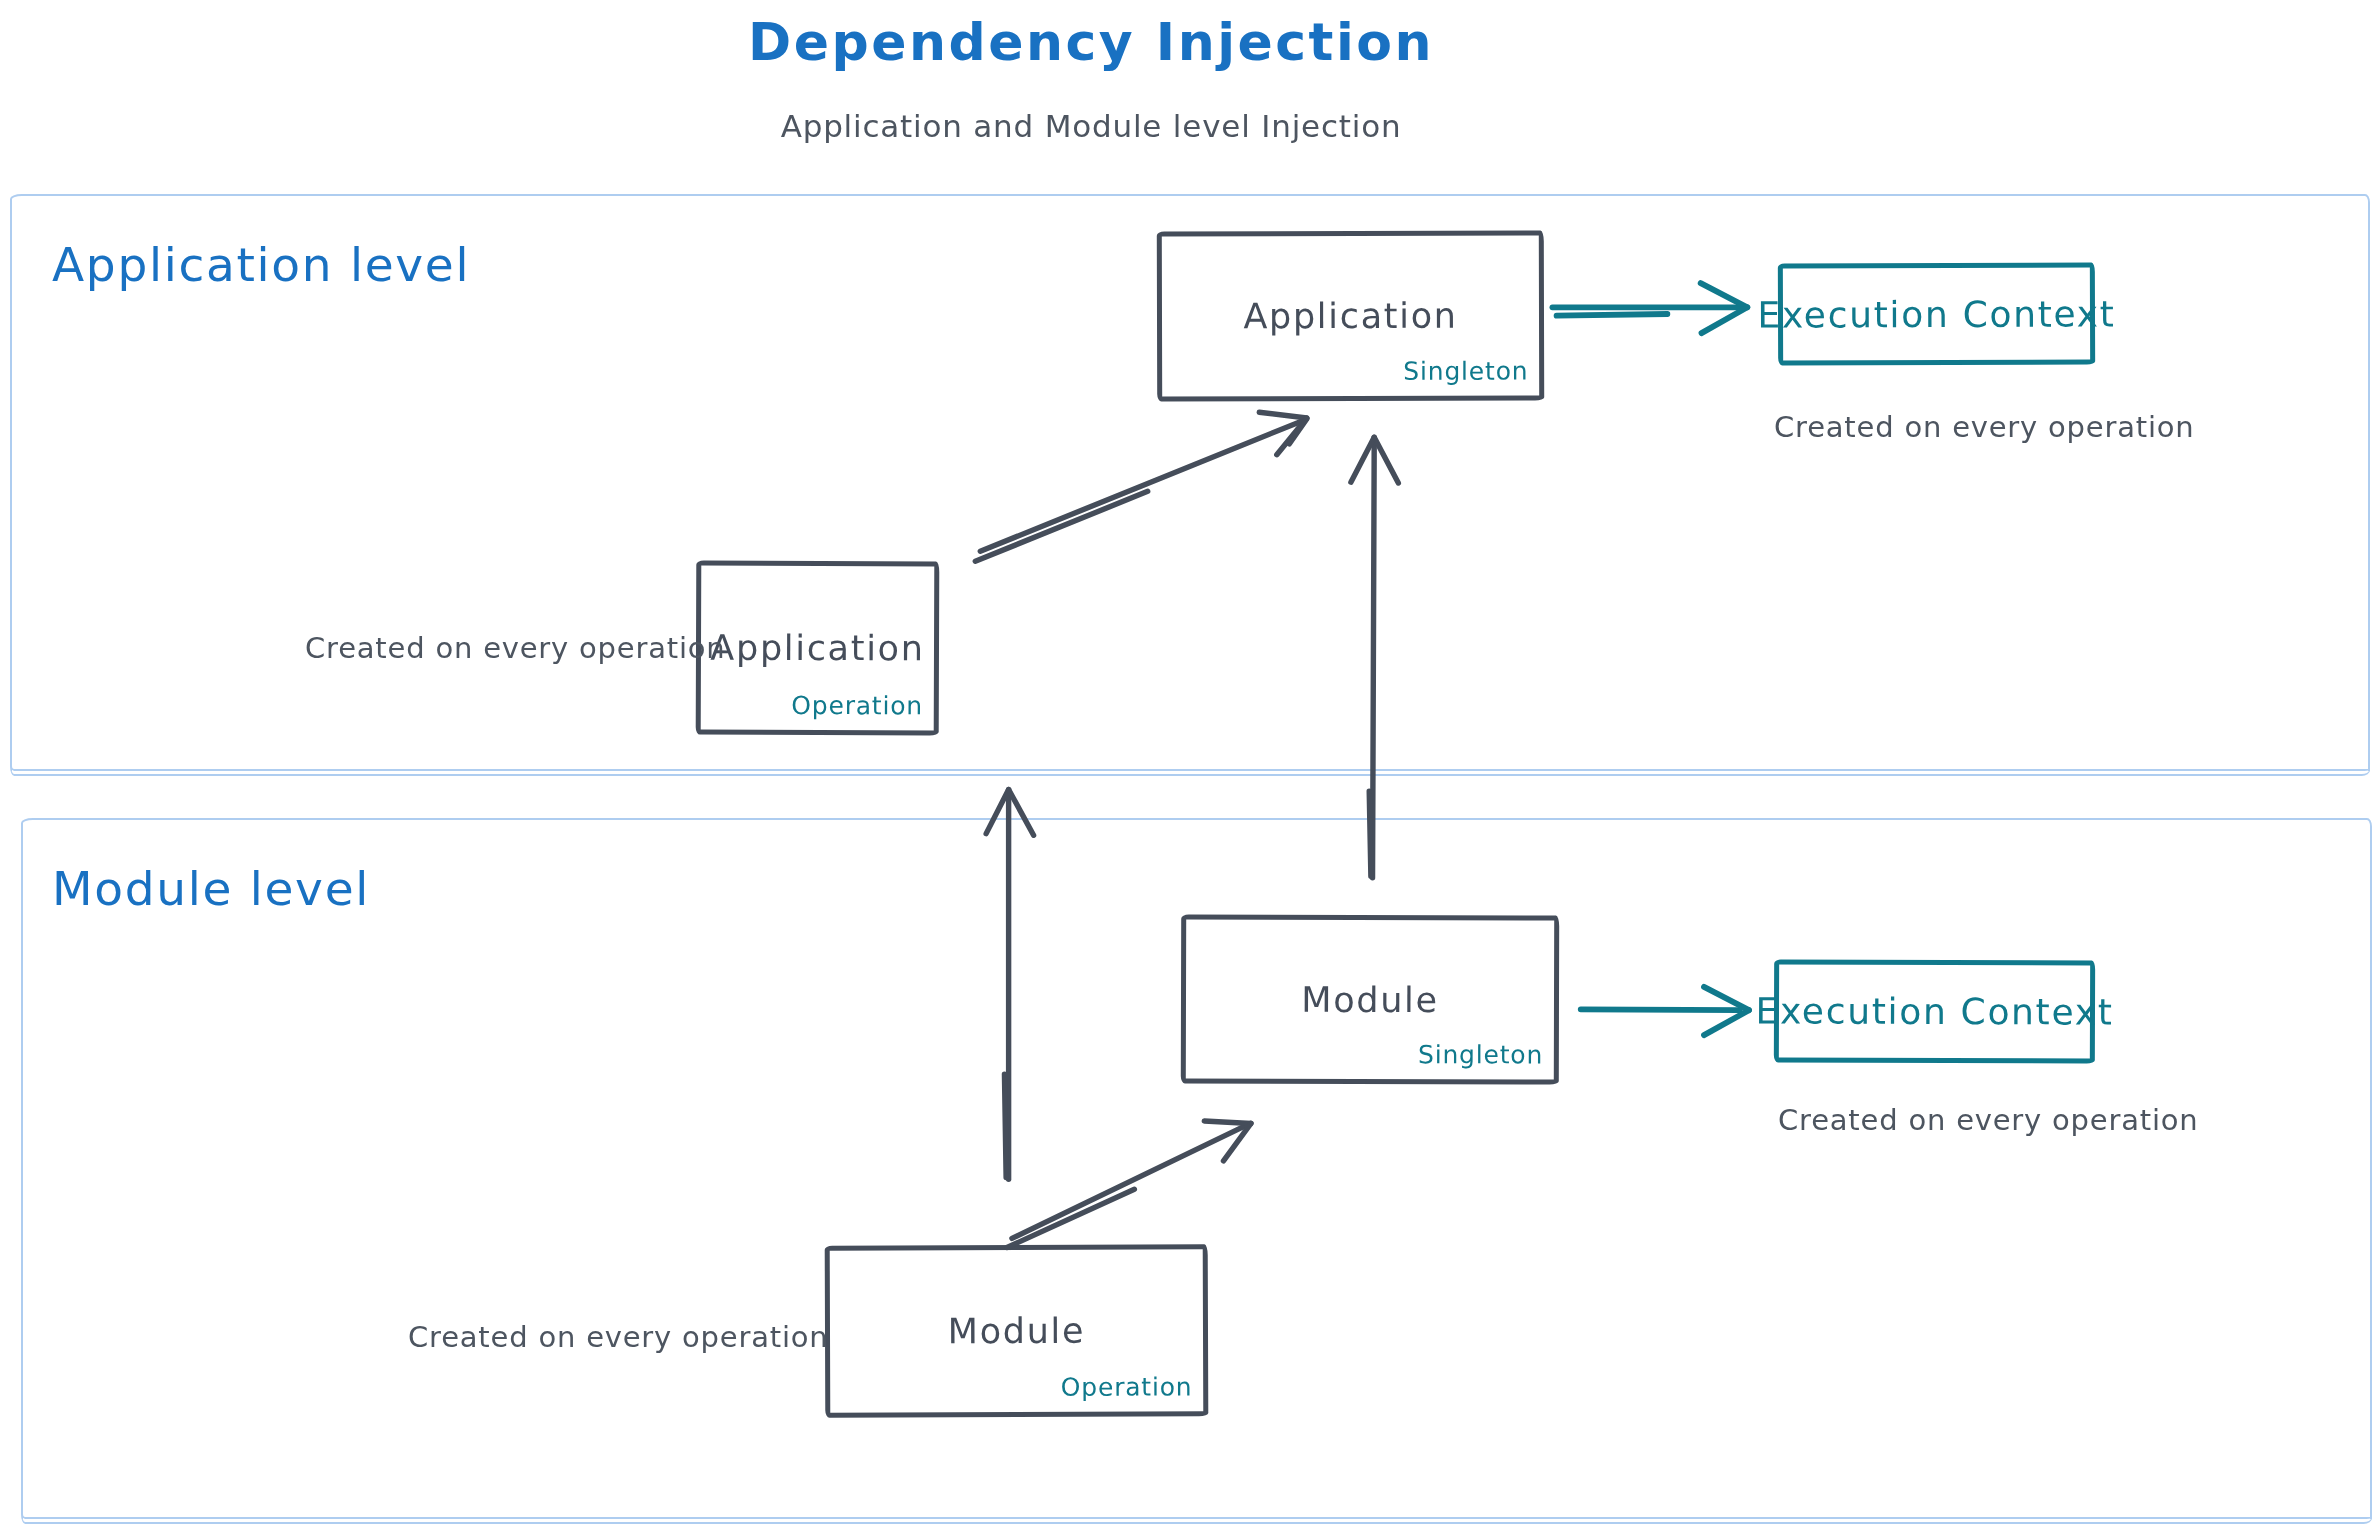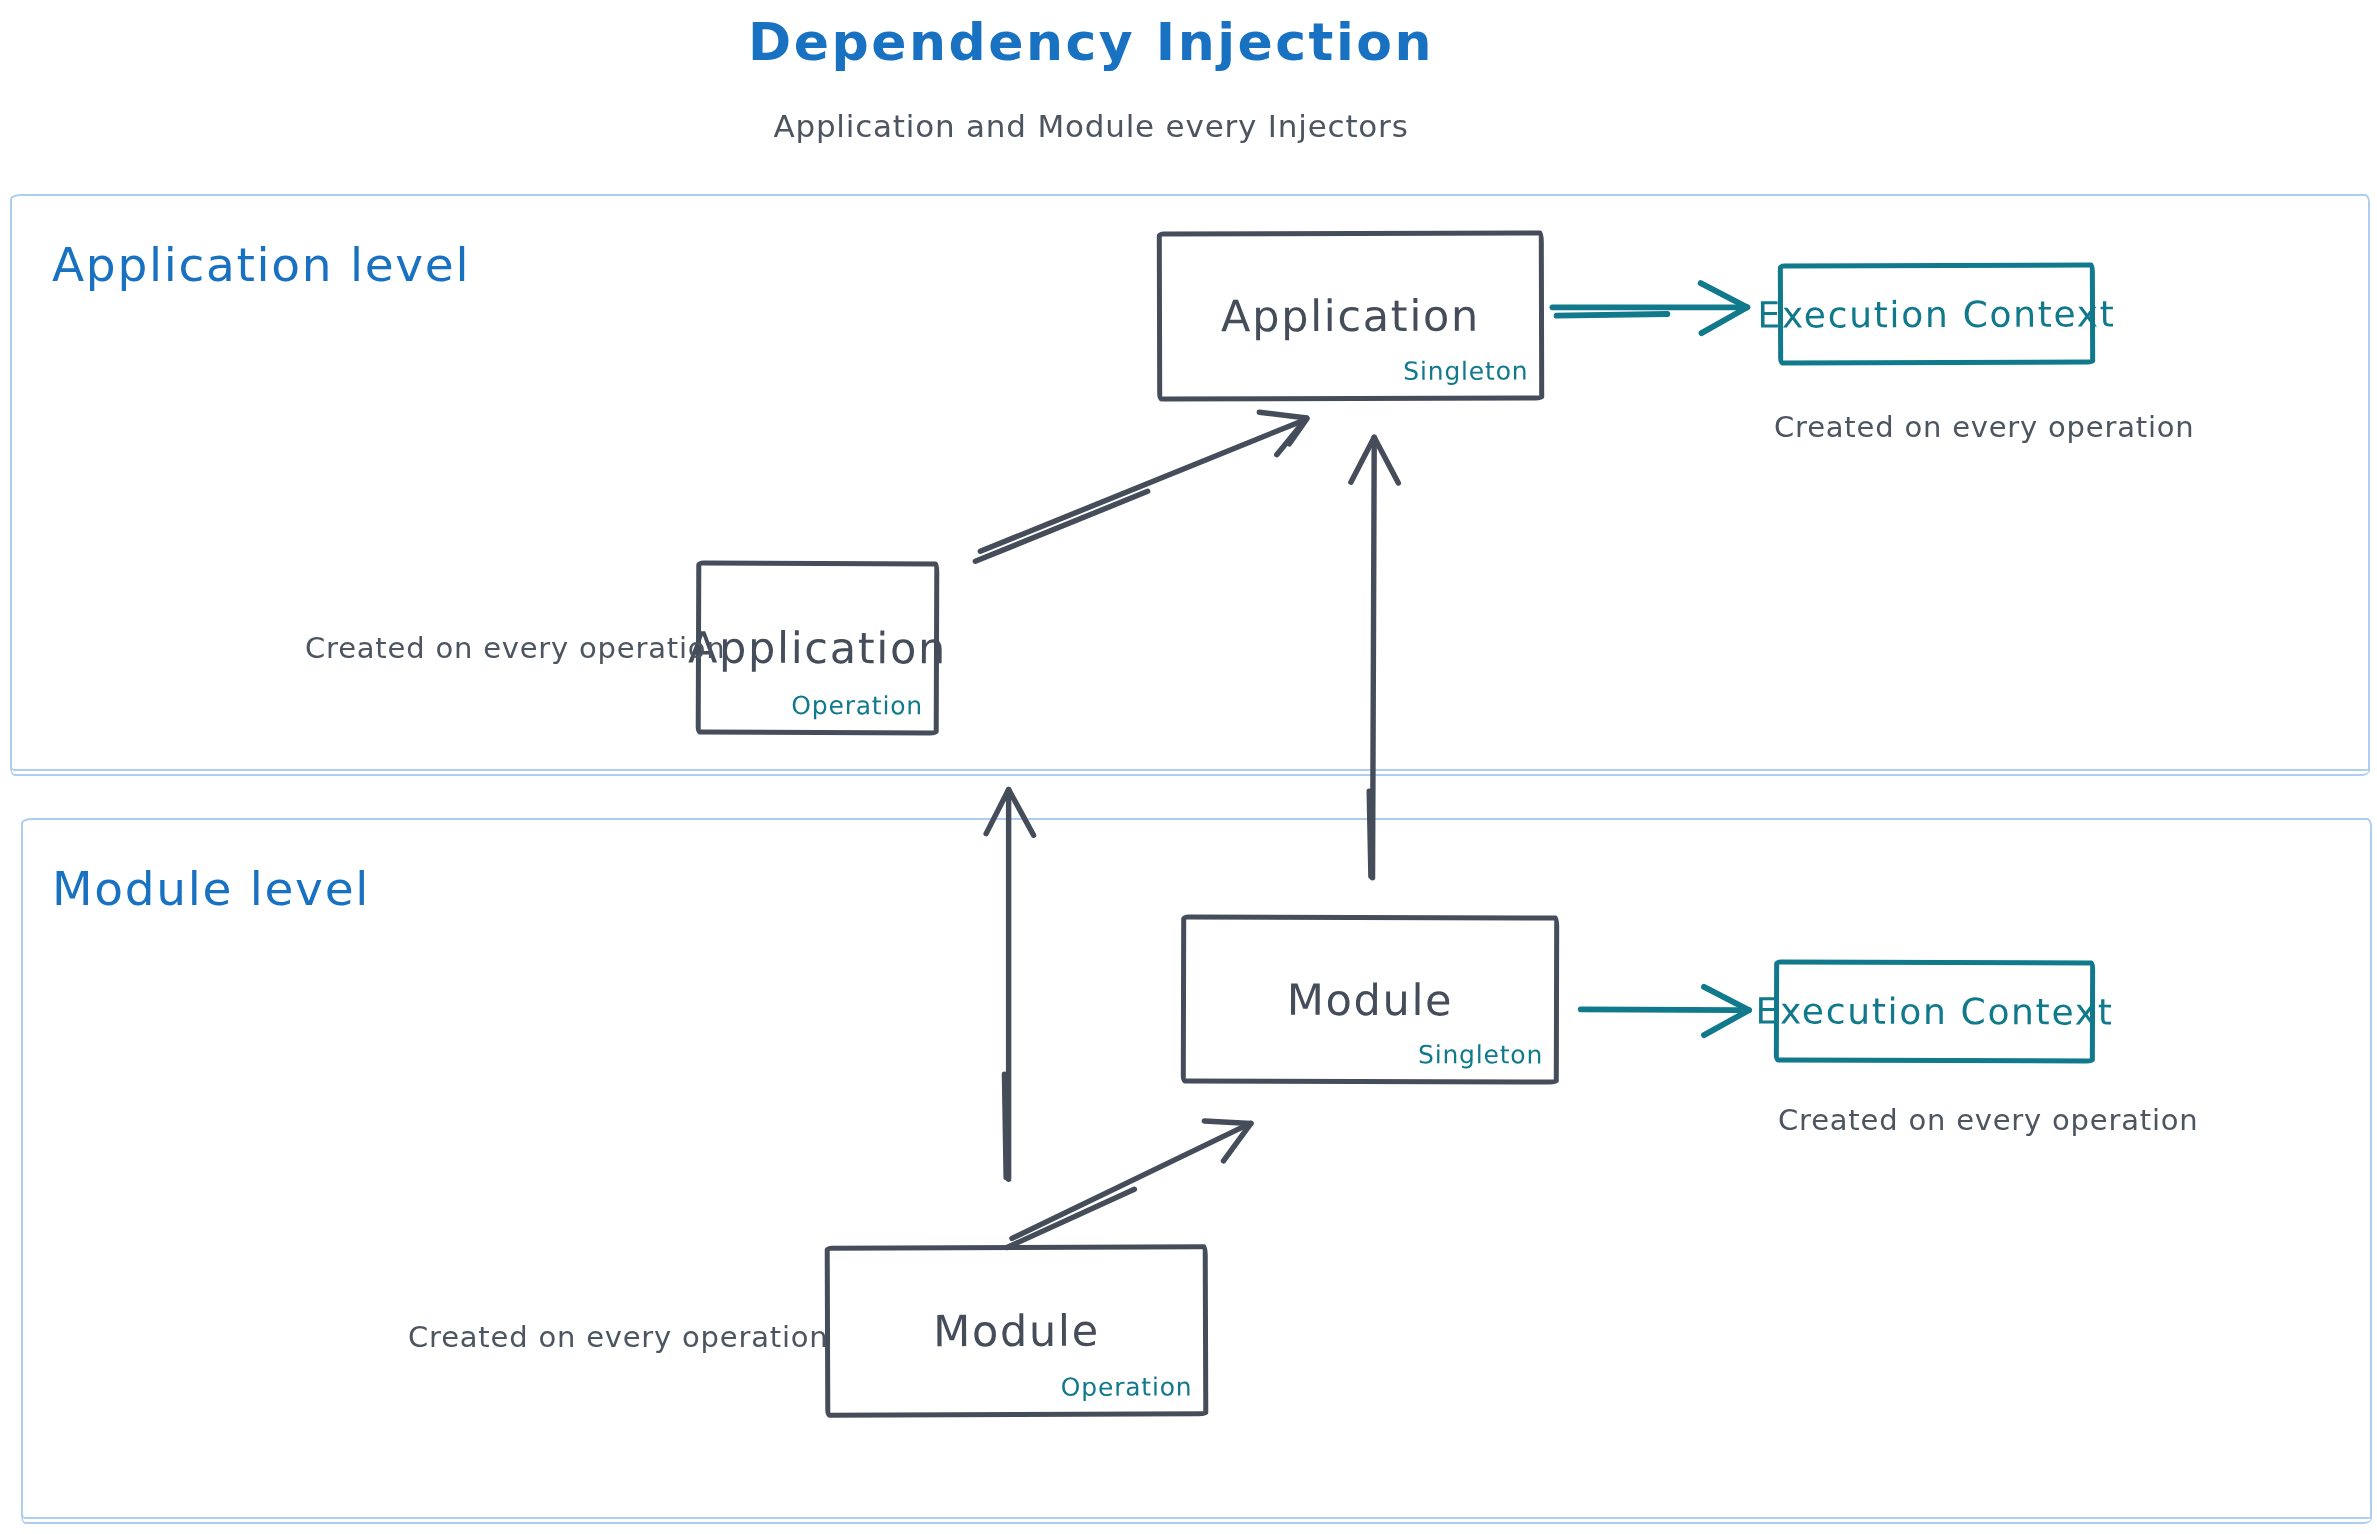--- a/index.html
+++ b/index.html
@@ -47,21 +47,21 @@
   .section-label.app{left:52px;top:237px;}
   .section-label.module{left:52px;top:861px;}
   .box{
     position:absolute;
     border:5px solid var(--slate);
     border-radius:7.5px 3.3px 9.2px 4.2px / 4.2px 10.8px 3.3px 7.5px;
     display:flex;align-items:center;justify-content:center;
     background:transparent;
   }
   .box .box-title{
-    font-size:43px;color:var(--slate);letter-spacing:1.7px;white-space:nowrap;
+    font-size:35px;color:var(--slate);letter-spacing:1.7px;white-space:nowrap;
   }
   .box .tag{
     position:absolute;right:10.8px;bottom:10px;
     font-size:25px;color:var(--teal);letter-spacing:0.8px;white-space:nowrap;
   }
   .box.app-singleton{left:1157px;top:231px;width:387px;height:170px;transform:rotate(-0.15deg);}
   .box.app-operation{left:696px;top:561px;width:243px;height:174px;transform:rotate(0.2deg);}
   .box.module-singleton{left:1181px;top:915px;width:378px;height:169px;transform:rotate(0.15deg);}
   .box.module-operation{left:825px;top:1245px;width:383px;height:172px;transform:rotate(-0.2deg);}
   .exec-box{
@@ -91,21 +91,21 @@
   svg.arrows path{fill:none;stroke-linecap:round;stroke-linejoin:round;}
   .dark-arrow path{stroke:var(--slate);stroke-width:6.5;}
   .teal-arrow path{stroke:var(--teal);stroke-width:7;}
 </style>
 </head>
 <body>
 
 <div class="stage">
 
   <div class="title">Dependency Injection</div>
-  <div class="subtitle">Application and Module every Injectors</div>
+  <div class="subtitle">Application and Module level Injection</div>
 
   <div class="container app"></div>
   <div class="container module"></div>
 
   <div class="section-label module">Module level</div>
   <div class="section-label app">Application level</div>
 
   <div class="box app-singleton">
     <span class="box-title">Application</span>
     <span class="tag">Singleton</span>

